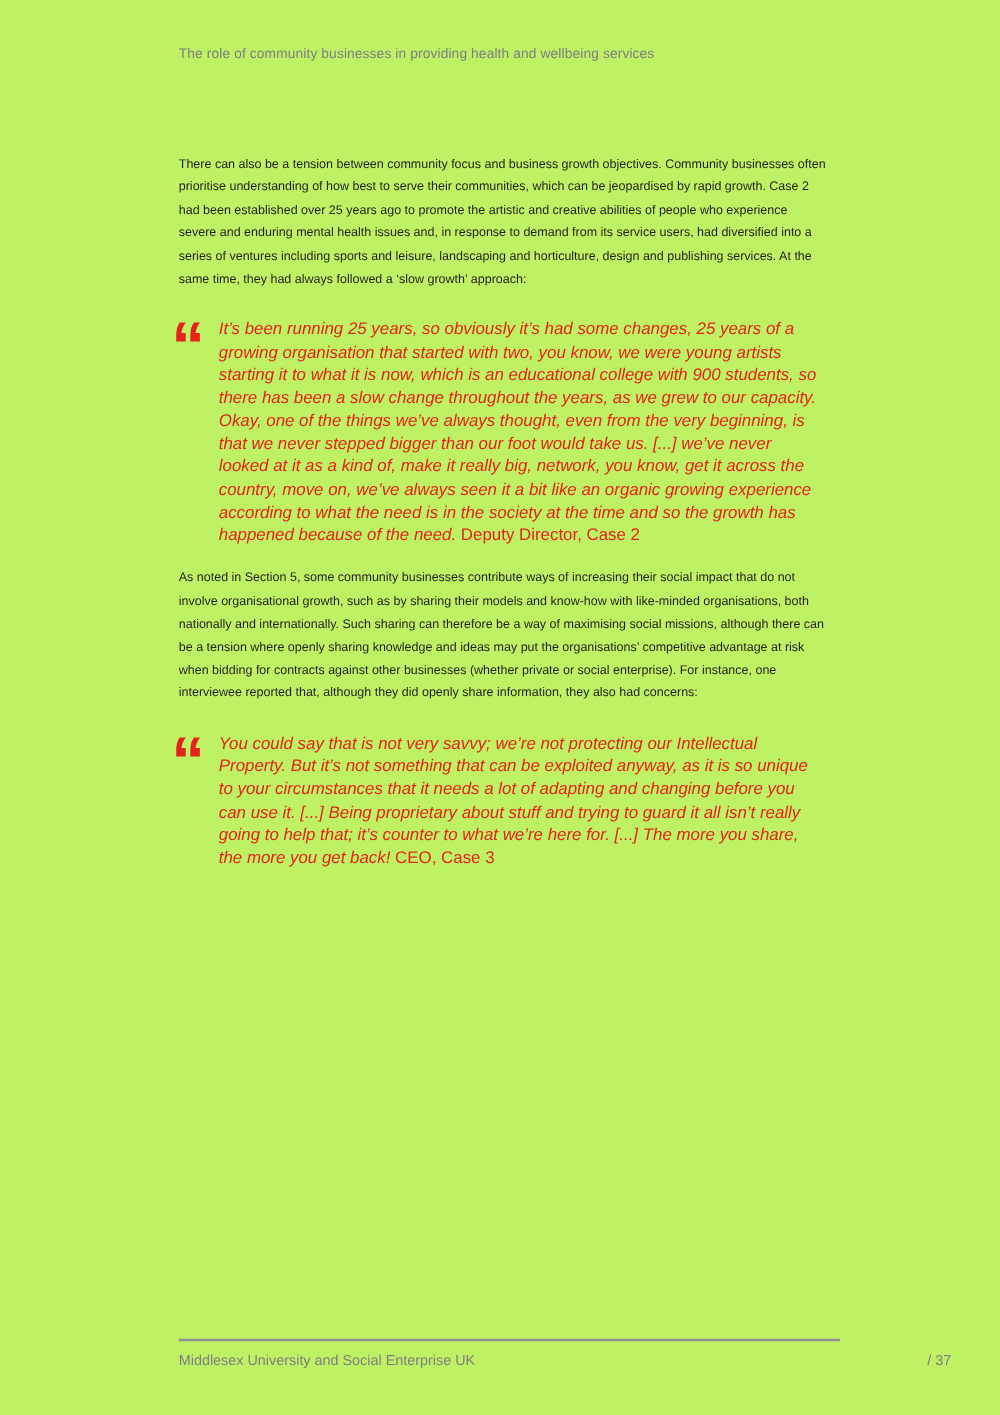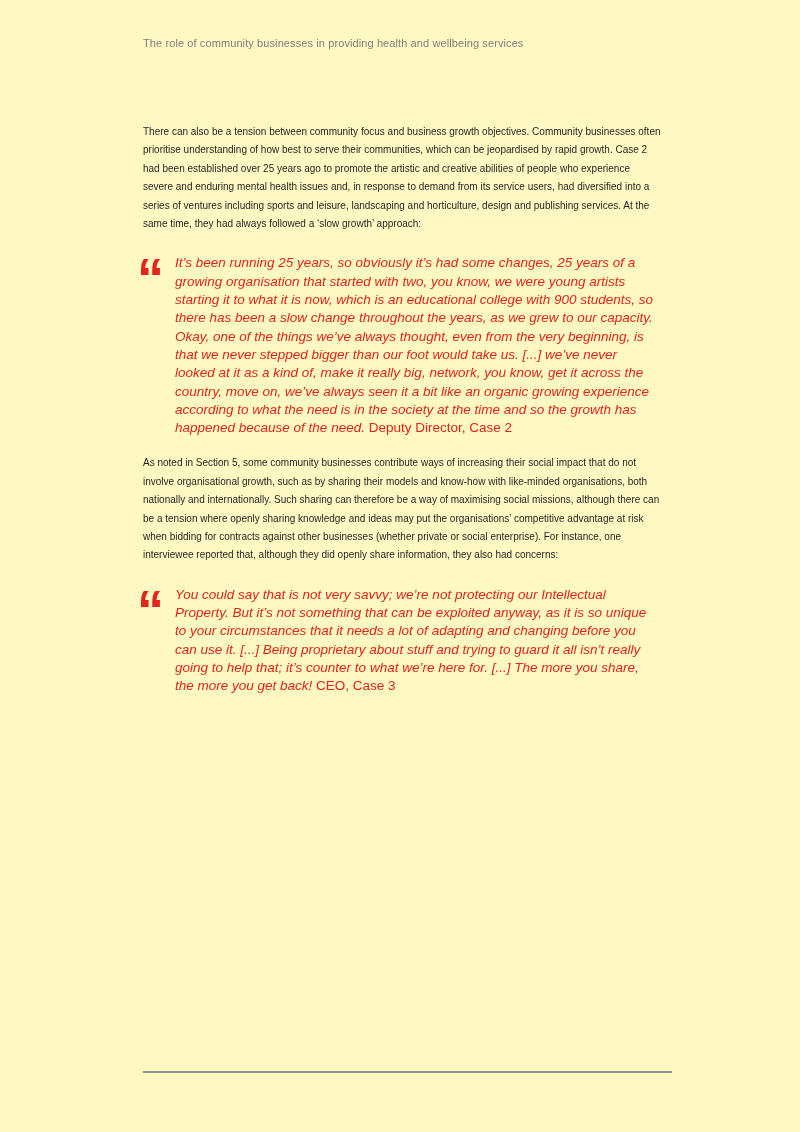--- a/index.html
+++ b/index.html
@@ -1,17 +1,17 @@
 <!DOCTYPE html>
 <html style="--accent-red: #e5231b; --body-text: #231f20; --muted-gray: #7d7e80; --rule-gray: #8e8f91;"><head>
 <meta charset="utf-8">
 <style>
   html,body{margin:0;padding:0;background:#ffffff;}
   .page{
-    position:relative;width:800px;height:1132px;background:#fef9c3;
+    position:relative;width:800px;height:1132px;background:#bef264;
     font-family:"Liberation Sans",sans-serif;overflow:hidden;
   }
   .running-header{
     position:absolute;top:37px;left:143px;
     font-size:11px;color:var(--muted-gray);letter-spacing:.1px;
   }
   .content{position:absolute;top:123px;left:143px;width:518px;}
   .body-para{
     margin:0 0 21px 0;font-size:10px;line-height:18.4px;
     color:var(--body-text);
@@ -54,15 +54,19 @@
 
     <div class="quote">
       <span class="quote-mark">“</span>
       <p class="quote-text"><span class="q">You could say that is not very savvy; we’re not protecting our Intellectual Property. But it’s not something that can be exploited anyway, as it is so unique to your circumstances that it needs a lot of adapting and changing before you can use it. [...] Being proprietary about stuff and trying to guard it all isn’t really going to help that; it’s counter to what we’re here for. [...] The more you share, the more you get back!</span> <span class="attr">CEO, Case 3</span></p>
     </div>
 
   </main>
 
   <footer class="footer">
     <div class="footer-rule"></div>
+    <div class="footer-row">
+      <span>Middlesex University and Social Enterprise UK</span>
+      <span>/ 37</span>
+    </div>
   </footer>
 
 </div>
 
 </body></html>

